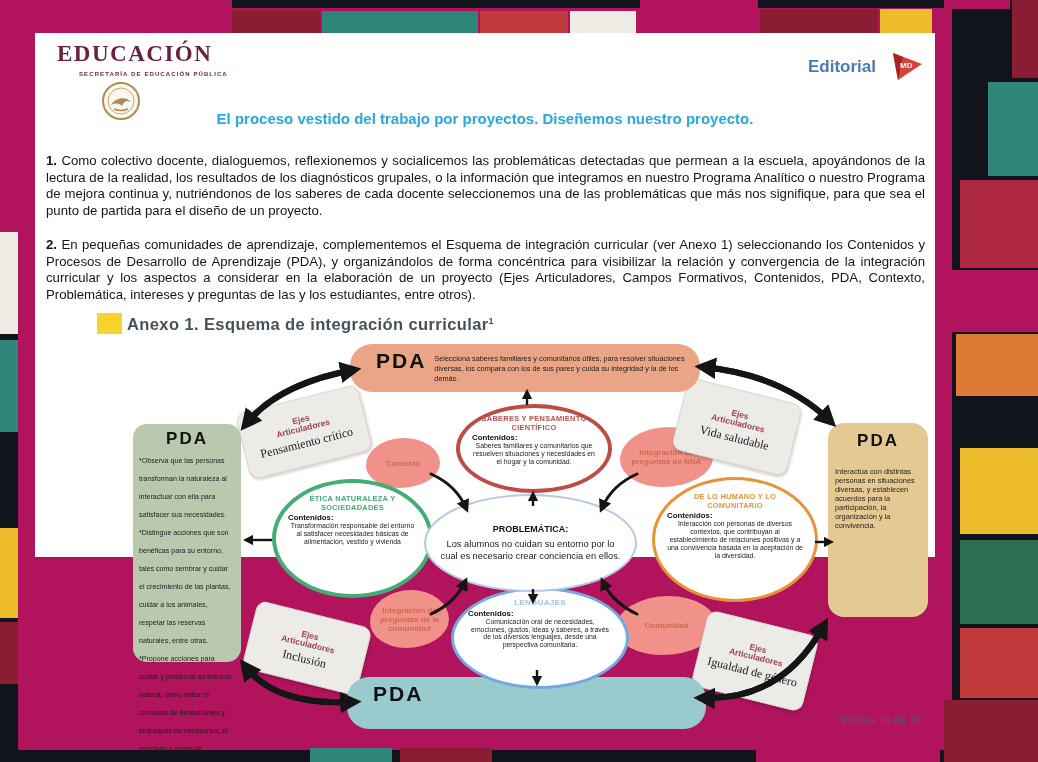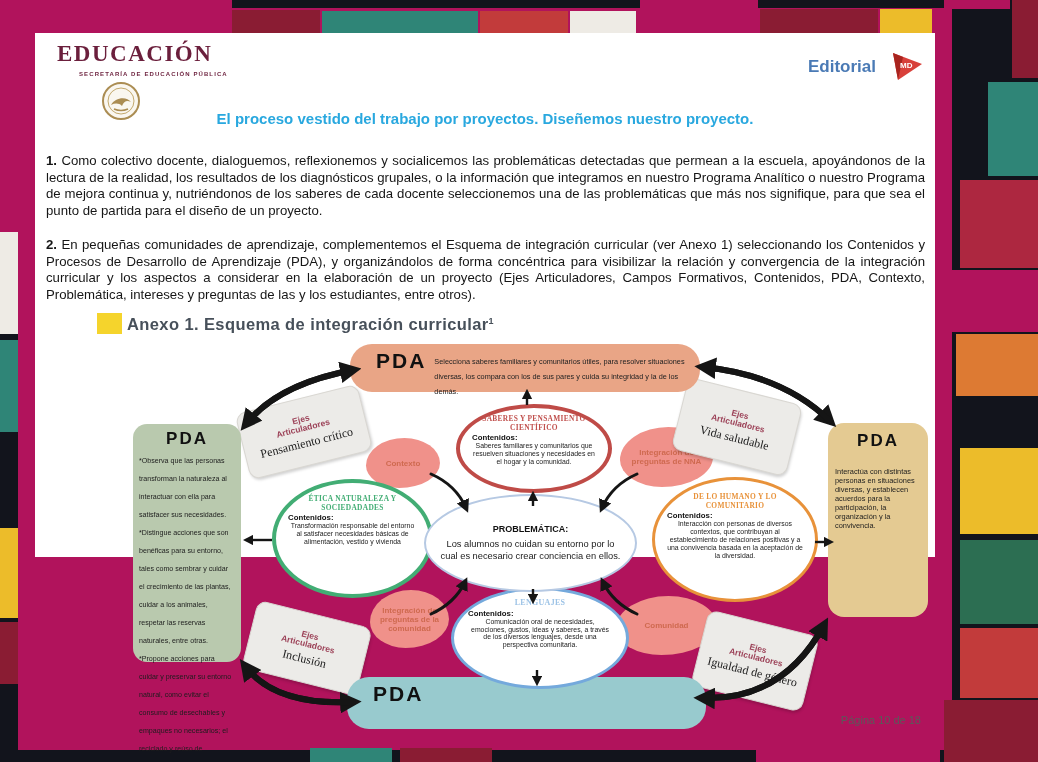--- a/index.html
+++ b/index.html
@@ -28,37 +28,37 @@
   .annex-sq{width:25px;height:21px;background:#f5d42c;margin-top:1px;}
   .annex-h{font-weight:bold;font-size:16.5px;color:#47505a;letter-spacing:.4px;}
   .annex-h sup{font-size:9px;}
   .footer{position:absolute;right:14px;top:681px;font-size:11px;color:#5a5a5a;}
   
   .pda{position:absolute;box-sizing:border-box;z-index:3;}
   .pda-h{font-weight:bold;letter-spacing:2px;color:#111;}
   .pda-top{left:315px;top:311px;width:350px;height:48px;background:#e9a586;border-radius:22px;
            padding:5px 12px 4px 26px;display:flex;gap:8px;align-items:flex-start;}
   .pda-top .pda-h{font-size:21px;}
-  .pda-top .pda-t{font-size:7.3px;line-height:15px;color:#222;margin-top:5px;text-align:left;}
+  .pda-top .pda-t{font-size:7.3px;line-height:10px;color:#222;margin-top:5px;text-align:left;}
   .pda-left{left:98px;top:391px;width:108px;height:238px;background:#b9c9ae;border-radius:14px;
             padding:5px 6px;}
   .pda-left .pda-h{font-size:17px;text-align:center;display:block;}
   .pda-left .pda-t{font-size:7.1px;line-height:8.8px;color:#1d1d1d;white-space:pre-line;text-align:left;}
   .pda-right{left:793px;top:390px;width:100px;height:194px;background:#e4ca92;border-radius:16px;
              padding:8px 7px;}
   .pda-right .pda-h{font-size:17px;text-align:center;display:block;}
   .pda-right .pda-t{font-size:7.4px;line-height:9px;color:#1d1d1d;margin-top:16px;text-align:left;}
   .pda-bottom{left:312px;top:644px;width:359px;height:52px;background:#98cace;border-radius:22px;
               padding:5px 12px 4px 26px;display:flex;gap:7px;align-items:flex-start;}
   .pda-bottom .pda-h{font-size:21px;}
   .pda-bottom .pda-t{font-family:"Liberation Serif",serif;font-size:7.4px;line-height:9.6px;
               color:#222;margin-top:4px;text-align:center;}
   .oval{position:absolute;background:#fff;border-radius:50%;box-sizing:border-box;z-index:3;
         text-align:center;}
-  .oval-title{font-weight:bold;font-size:7.4px;line-height:8.6px;letter-spacing:.3px;font-family:Liberation Serif, serif;}
+  .oval-title{font-weight:bold;font-size:7.4px;line-height:8.6px;letter-spacing:.3px;}
   .cont-label{font-weight:bold;font-size:7.8px;color:#111;text-align:left;margin-top:1px;}
   .oval-text{font-size:6.9px;line-height:7.9px;color:#1b1b1b;}
   .ov-saberes{left:421px;top:371px;width:156px;height:89px;border:4px solid #bf4b47;padding:7px 12px 4px;}
   .ov-saberes .oval-title{color:#c0504d;}
   .ov-etica{left:237px;top:446px;width:161px;height:119px;border:4px solid #42ad74;padding:12px 12px 4px;}
   .ov-etica .oval-title{color:#42ad74;}
   .ov-humano{left:617px;top:444px;width:166px;height:125px;border:3px solid #e8923a;padding:13px 12px 4px;}
   .ov-humano .oval-title{color:#e8923a;}
   .ov-lenguajes{left:416px;top:554px;width:178px;height:102px;border:3px solid #74a9dc;padding:9px 14px 4px;}
   .ov-lenguajes .oval-title{color:#9dc3e6;font-size:8px;}

